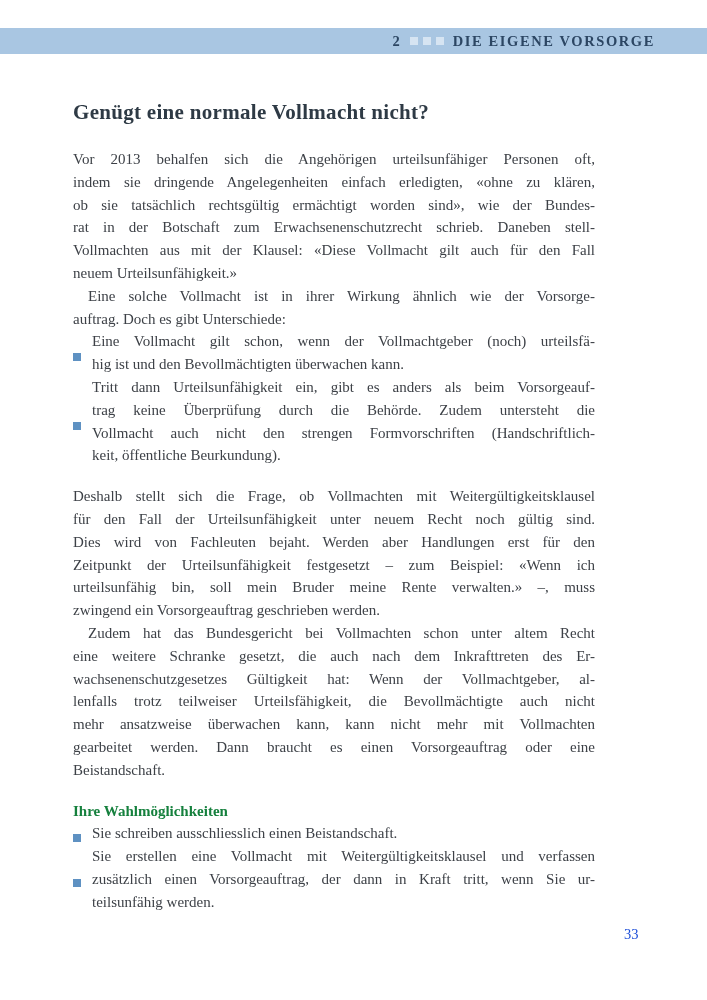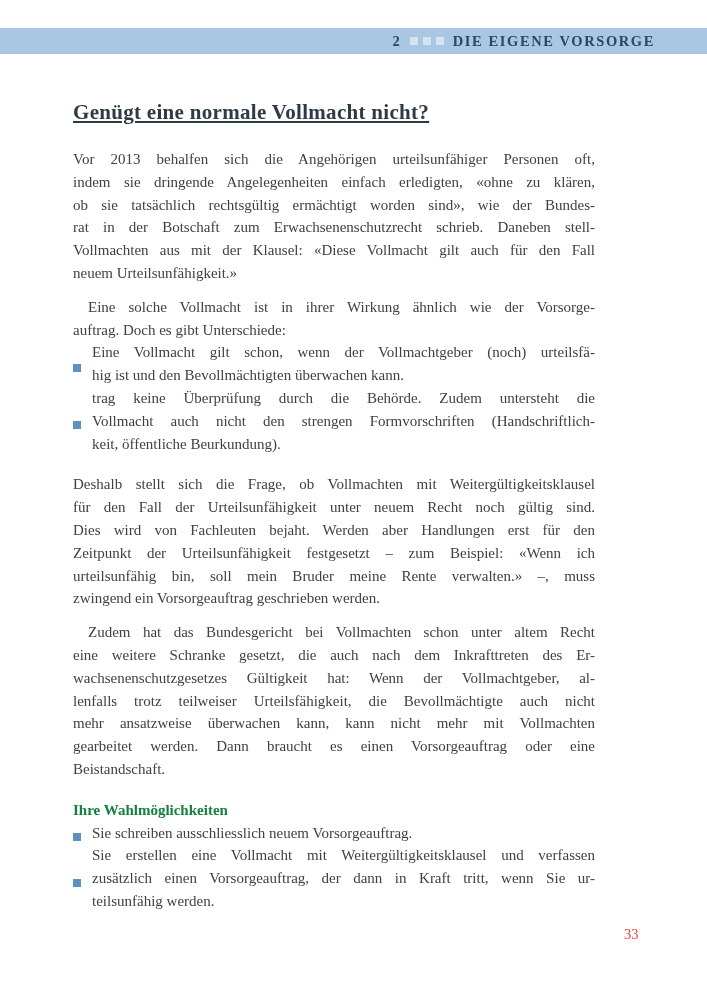--- a/index.html
+++ b/index.html
@@ -28,50 +28,49 @@
     font-weight: bold; font-size: 14.5px; color: #2c4663; letter-spacing: 1.6px; text-align: right;
   }
 
   
   .content { position: absolute; left: 73px; top: 100px; width: 522px; }
   h1.page-title {
     margin: 0 0 24px 0;
     font-size: 21px; font-weight: bold;
     color: #2e3a45; letter-spacing: 0.3px;
     line-height: 24px;
-    text-decoration: underline;
   }
   .body-text { font-size: 15px; color: #3d4147; }
 
   .line {
     line-height: 22.8px;
     white-space: nowrap;
     text-align: justify;
     text-align-last: justify;
   }
   .line.last { text-align-last: left; }
-  .line.indent { padding-left: 15px; margin-top: 11px; }
+  .line.indent { padding-left: 15px; }
   .gap { height: 18px; }
 
   .bullet { display: flex; align-items: center; }
   .bullet-marker {
     flex: 0 0 8px; width: 8px; height: 8px;
     background: #5e91c2; margin-top: 8px; margin-right: 11px;
   }
   .bullet-lines { flex: 1; min-width: 0; }
 
   .subheading {
     font-weight: bold; color: #15803d;
     line-height: 22.8px; text-align-last: left;
     white-space: nowrap;
   }
 
   .page-number {
     position: absolute; left: 624px; top: 926px;
-    font-size: 14.5px; color: #ef4444;
+    font-size: 14.5px; color: #1d4ed8;
   }
 </style>
 </head>
 <body>
 
 <div class="page">
 
   <div class="header-band">
     <span class="header-num">2</span>
     <span class="header-squares">
@@ -96,20 +95,21 @@
         <div class="bullet">
           <span class="bullet-marker"></span>
           <div class="bullet-lines">
             <div class="line">Eine Vollmacht gilt schon, wenn der Vollmachtgeber (noch) urteilsfä-</div>
             <div class="line last">hig ist und den Bevollmächtigten überwachen kann.</div>
           </div>
         </div>
         <div class="bullet">
           <span class="bullet-marker"></span>
           <div class="bullet-lines">
+            <div class="line">Tritt dann Urteilsunfähigkeit ein, gibt es anders als beim Vorsorgeauf-</div>
             <div class="line">trag keine Überprüfung durch die Behörde. Zudem untersteht die</div>
             <div class="line">Vollmacht auch nicht den strengen Formvorschriften (Handschriftlich-</div>
             <div class="line last">keit, öffentliche Beurkundung).</div>
           </div>
         </div>
         <div class="gap"></div>
         <div class="line">Deshalb stellt sich die Frage, ob Vollmachten mit Weitergültigkeitsklausel</div>
         <div class="line">für den Fall der Urteilsunfähigkeit unter neuem Recht noch gültig sind.</div>
         <div class="line">Dies wird von Fachleuten bejaht. Werden aber Handlungen erst für den</div>
         <div class="line">Zeitpunkt der Urteilsunfähigkeit festgesetzt – zum Beispiel: «Wenn ich</div>
@@ -120,21 +120,21 @@
         <div class="line">wachsenenschutzgesetzes Gültigkeit hat: Wenn der Vollmachtgeber, al-</div>
         <div class="line">lenfalls trotz teilweiser Urteilsfähigkeit, die Bevollmächtigte auch nicht</div>
         <div class="line">mehr ansatzweise überwachen kann, kann nicht mehr mit Vollmachten</div>
         <div class="line">gearbeitet werden. Dann braucht es einen Vorsorgeauftrag oder eine</div>
         <div class="line last">Beistandschaft.</div>
         <div class="gap"></div>
         <div class="subheading">Ihre Wahlmöglichkeiten</div>
         <div class="bullet">
           <span class="bullet-marker"></span>
           <div class="bullet-lines">
-            <div class="line last">Sie schreiben ausschliesslich neuem Vorsorgeauftrag.</div>
+            <div class="line last">Sie schreiben ausschliesslich einen Beistandschaft.</div>
           </div>
         </div>
         <div class="bullet">
           <span class="bullet-marker"></span>
           <div class="bullet-lines">
             <div class="line">Sie erstellen eine Vollmacht mit Weitergültigkeitsklausel und verfassen</div>
             <div class="line">zusätzlich einen Vorsorgeauftrag, der dann in Kraft tritt, wenn Sie ur-</div>
             <div class="line last">teilsunfähig werden.</div>
           </div>
         </div>

